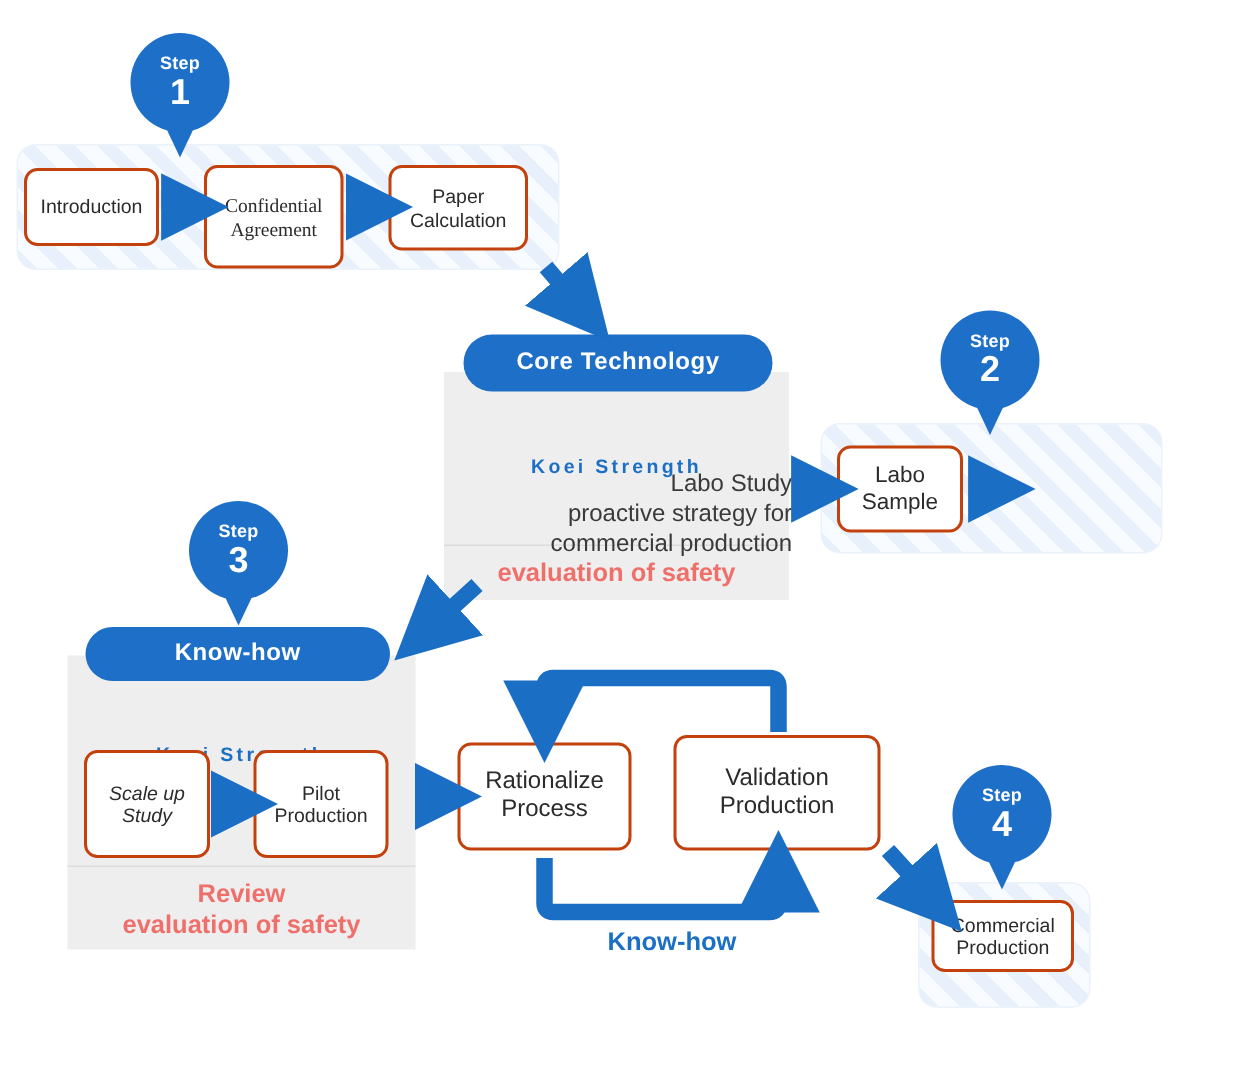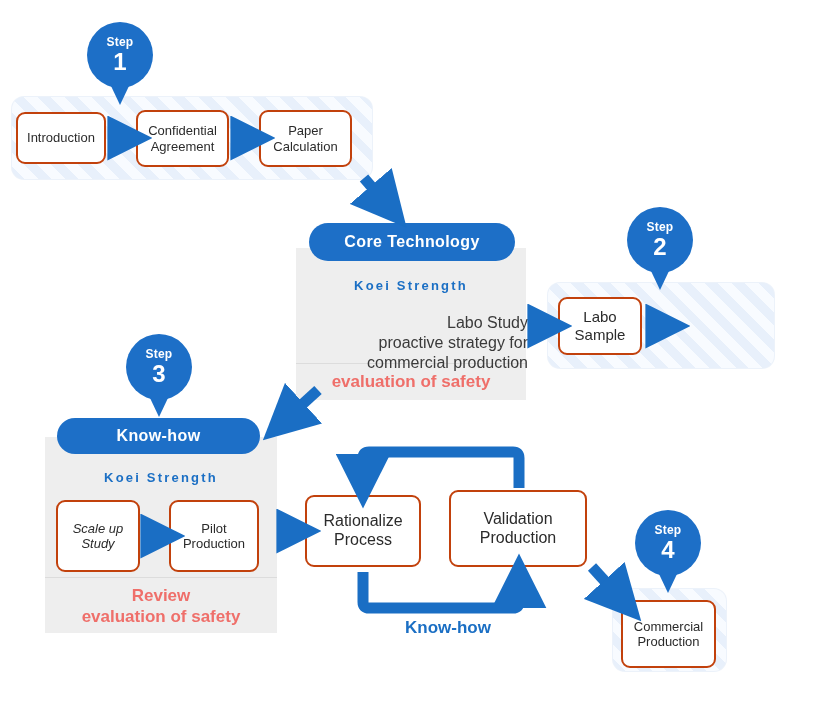--- a/index.html
+++ b/index.html
@@ -70,21 +70,21 @@
     position:absolute;left:50%;margin-left:-9px;bottom:-17px;
     width:0;height:0;
     border-left:9px solid transparent;
     border-right:9px solid transparent;
     border-top:19px solid #1d6fc7;
   }
 
   
   .koei{
     position:absolute;text-align:center;
-    color:#1b6fc4;font-weight:bold;letter-spacing:2.2px;
+    color:#1b6fc4;font-weight:bold;letter-spacing:2.2px;margin-top:25px;
   }
   .bodytext{
     position:absolute;text-align:right;color:#3a3a3a;
     line-height:1.25;white-space:pre-line;margin-top:11px;
   }
   .redtext{
     position:absolute;text-align:center;color:#ef6f6a;
     font-weight:bold;line-height:1.22;white-space:pre-line;
   }
   .loopcaption{
@@ -95,21 +95,21 @@
 </style>
 </head>
 <body>
 
 <div class="stage">
 
   <div class="striped" style="left:12px;top:97px;width:360px;height:82px;"></div>
 
   <div class="nodebox" style="left:16px;top:112px;width:90px;height:52px;font-size:13px;">Introduction</div>
 
-  <div class="nodebox" style="left:136px;top:110px;width:93px;height:57px;font-size:13px;">Confidential
+  <div class="nodebox" style="left:136px;top:110px;width:93px;height:69px;font-size:13px;font-family:Liberation Serif, serif;">Confidential
 Agreement</div>
 
   <div class="nodebox" style="left:259px;top:110px;width:93px;height:57px;font-size:13px;">Paper
 Calculation</div>
 
   <div class="greypanel" style="left:296px;top:248px;width:230px;height:152px;">
     <div class="divider" style="top:115px;"></div>
   </div>
 
   <div class="pill" style="left:309px;top:223px;width:206px;height:38px;font-size:16px;">Core Technology</div>
@@ -148,21 +148,21 @@
   <div class="nodebox" style="left:305px;top:495px;width:116px;height:72px;font-size:16px;">Rationalize
 Process</div>
 
   <div class="nodebox" style="left:449px;top:490px;width:138px;height:77px;font-size:16px;">Validation
 Production</div>
 
   <div class="loopcaption" style="left:360px;top:618px;width:176px;font-size:17px;">Know-how</div>
 
   <div class="striped" style="left:613px;top:589px;width:113px;height:82px;"></div>
 
-  <div class="nodebox" style="left:621px;top:600px;width:95px;height:68px;font-size:13px;">Commercial
+  <div class="nodebox" style="left:621px;top:600px;width:95px;height:48px;font-size:13px;">Commercial
 Production</div>
 
   <div class="stepbubble" style="left:87px;top:22px;">
     <span class="slabel">Step</span>
     <span class="snum">1</span>
     <span class="tail"></span>
   </div>
 
   <div class="stepbubble" style="left:627px;top:207px;">
     <span class="slabel">Step</span>

